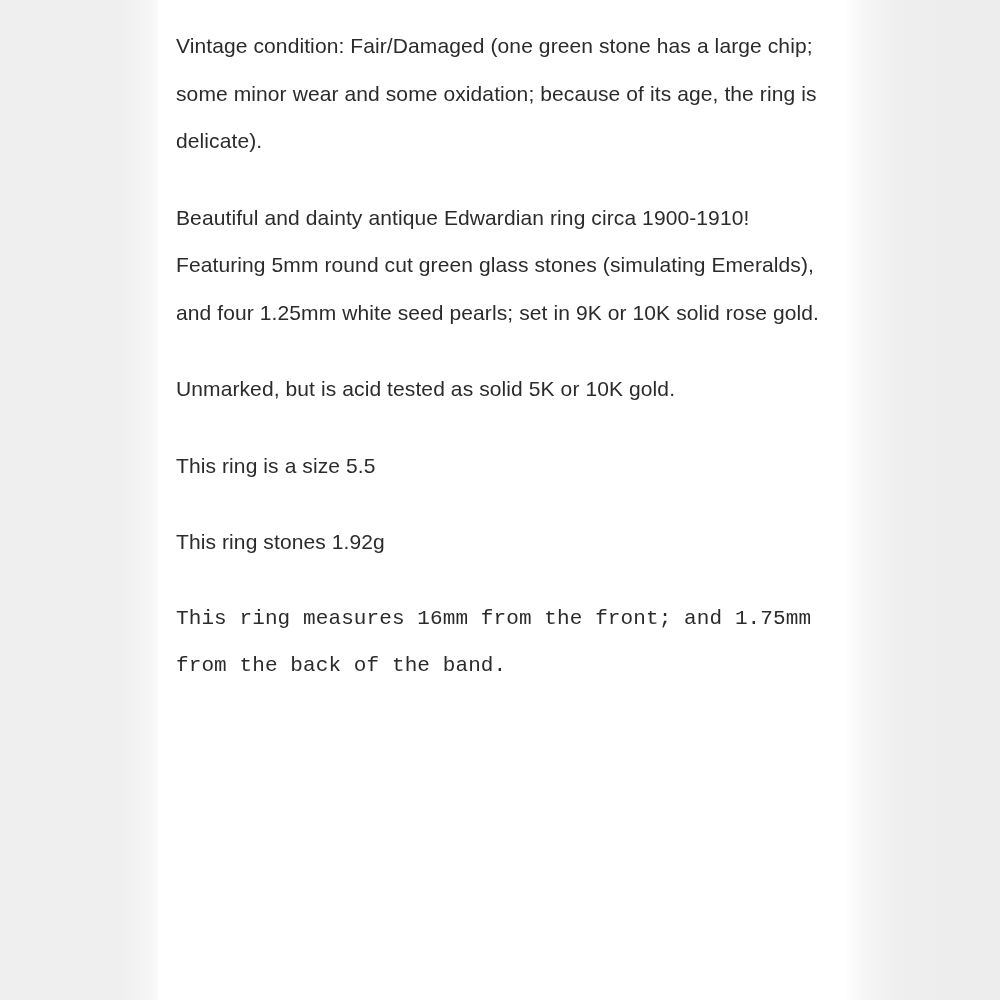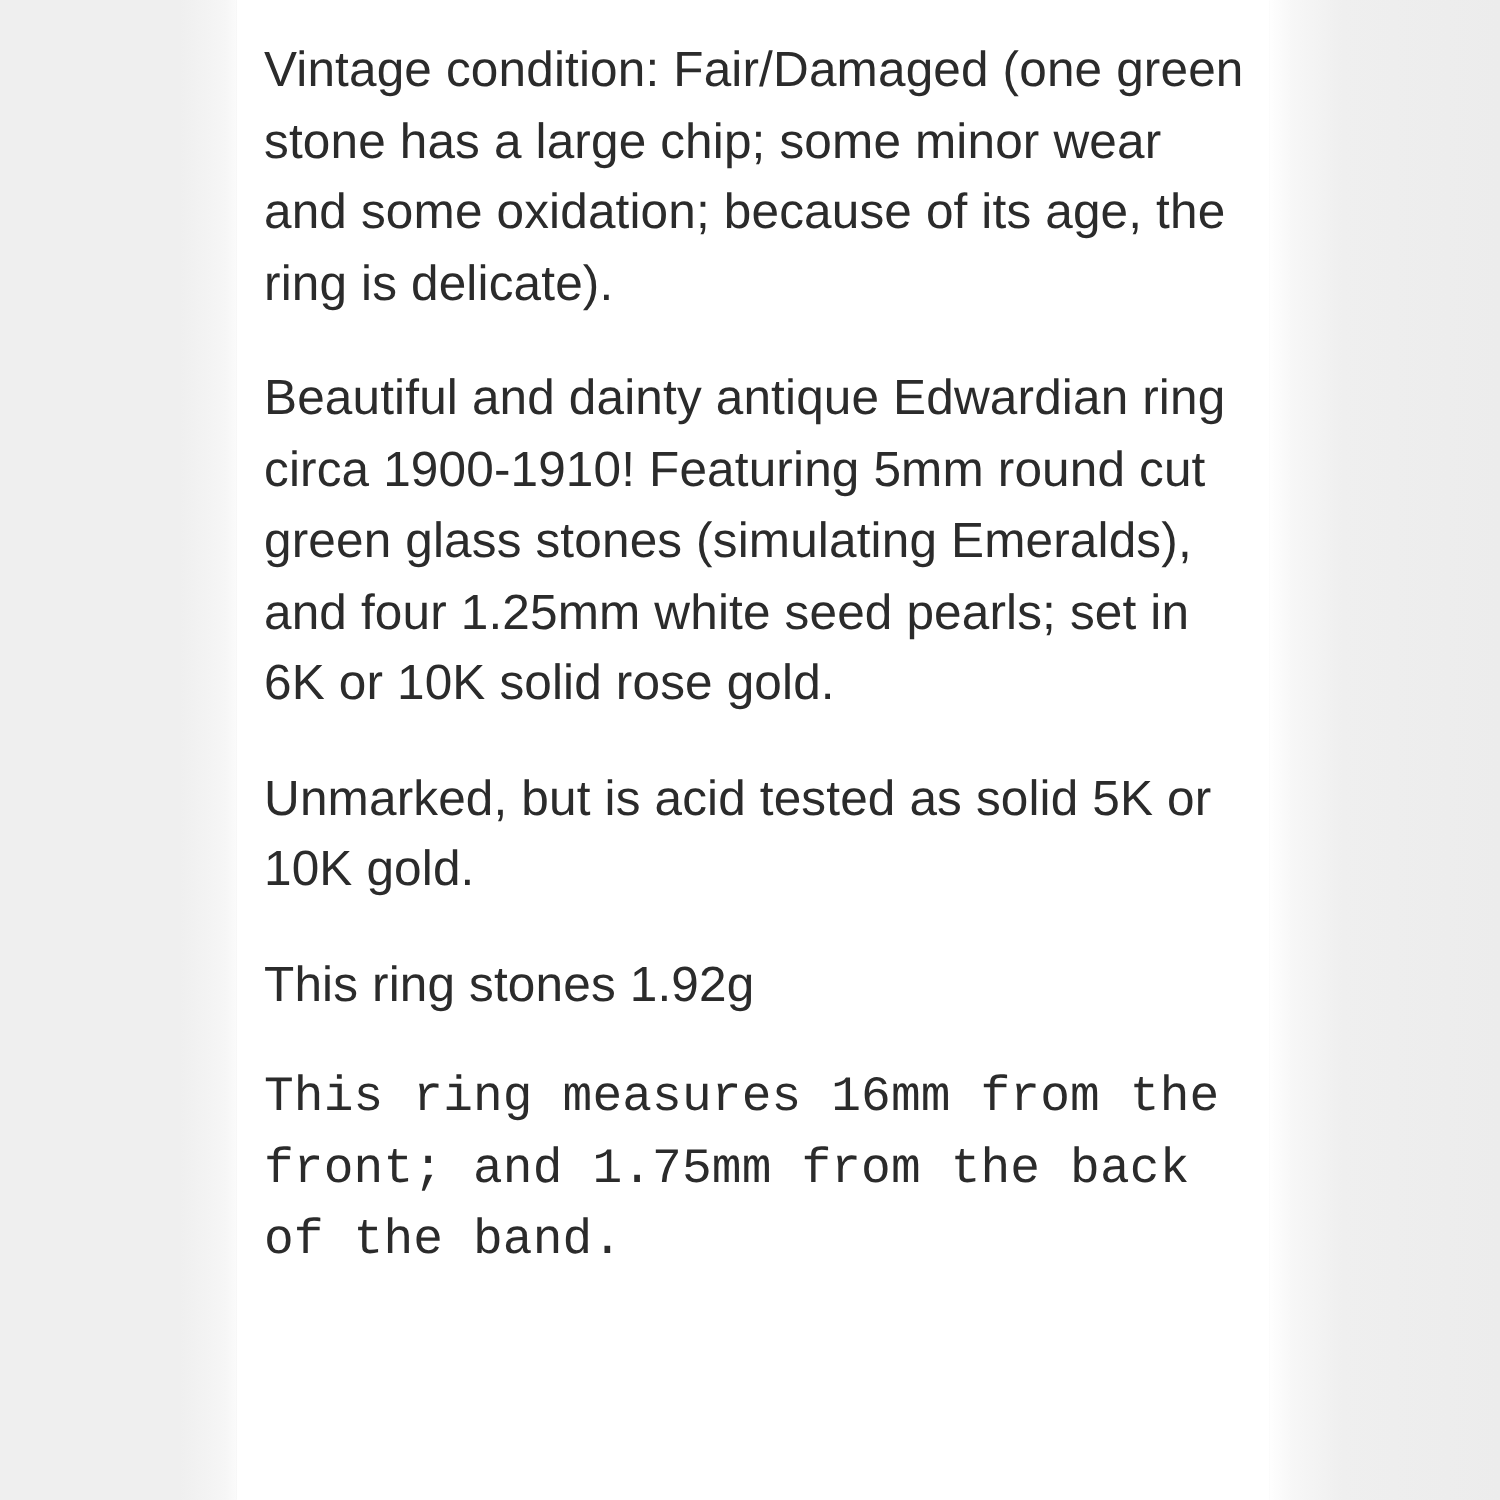--- a/index.html
+++ b/index.html
@@ -36,38 +36,39 @@
   }
   #content {
     position: absolute;
     left: 176px;
     top: 0;
     width: 660px;
     height: 1000px;
     padding-top: 22px;
     box-sizing: border-box;
     color: #2b2b2b;
-    font-size: 33px;
+    font-size: 21px;
     line-height: 47.5px;
     letter-spacing: 0.1px;
   }
   .para {
     margin: 0 0 29px 0;
     white-space: pre-wrap;
   }
   .para:last-child {
     margin-bottom: 0;
     font-family: Liberation Mono, monospace;
   }
 </style>
 </head>
 <body>
 
 <div id="page">
   <div id="sheet"></div>
   <div id="content">
     <p class="para">Vintage condition: Fair/Damaged (one green stone has a large chip; some minor wear and some oxidation; because of its age, the ring is delicate).</p>
-    <p class="para">Beautiful and dainty antique Edwardian ring circa 1900-1910! Featuring 5mm round cut green glass stones (simulating Emeralds), and four 1.25mm white seed pearls; set in 6K or 10K solid rose gold.</p>
+    <p class="para">Beautiful and dainty antique Edwardian ring circa 1900-1910! Featuring 5mm round cut green glass stones (simulating Emeralds), and four 1.25mm white seed pearls; set in 9K or 10K solid rose gold.</p>
     <p class="para">Unmarked, but is acid tested as solid 5K or 10K gold.</p>
+    <p class="para">This ring is a size 5.5</p>
     <p class="para">This ring stones 1.92g</p>
     <p class="para">This ring measures 16mm from the front; and 1.75mm from the back of the band.</p>
   </div>
 </div>
 
 </body></html>

